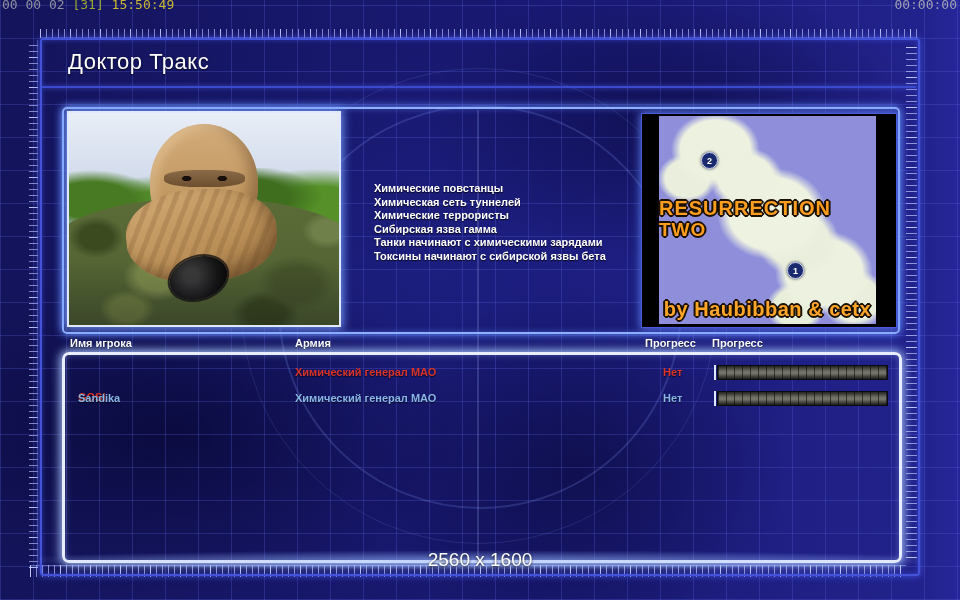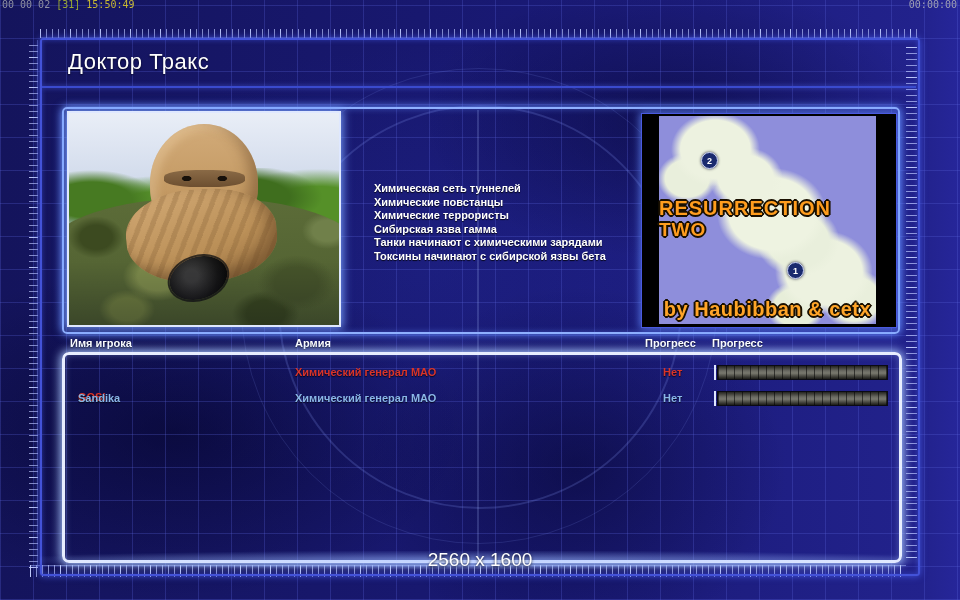--- a/index.html
+++ b/index.html
@@ -148,21 +148,21 @@
   .pbar::before{content:"";position:absolute;left:-4px;top:-1px;width:2px;height:15px;background:#dfe6ff;}
   .pb1{top:365px;} .pb2{top:391px;}
 
   
   .footer-band{position:absolute;left:40px;top:551px;width:878px;height:18px;
     background:radial-gradient(ellipse at 50% 50%, rgba(150,180,255,.55), rgba(150,180,255,.18) 55%, rgba(150,180,255,0) 78%);}
   .resolution{position:absolute;left:0;top:549px;width:100%;text-align:center;
     color:#ffffff;font-size:19px;text-shadow:0 1px 3px rgba(0,0,10,.85);}
 
   
-  .debug{position:absolute;top:1px;font-family:"DejaVu Sans Mono", monospace;font-size:10px;line-height:8px;}
+  .debug{position:absolute;top:1px;font-family:"DejaVu Sans Mono", monospace;font-size:13px;line-height:8px;}
   .debug-left{left:2px;}
   .debug-right{right:3px;color:#9fa0b4;}
   .seg-time{color:#8f90a2;} .seg-fps{color:#9aa832;} .seg-clock{color:#c8b832;}
 </style>
 </head>
 <body>
 
 <div id="screen">
   <div class="grid"></div>
 
@@ -186,22 +186,22 @@
     <div class="trees"></div>
     <div class="body-camo"></div>
     <div class="head-scarf"></div>
     <div class="eye-band"></div>
     <div class="scarf-wrap"></div>
     <div class="goggles"></div>
     <div class="portrait-shade"></div>
   </div>
 
   <div class="features">
+    <div>Химические повстанцы</div>
     <div>Химическая сеть туннелей</div>
-    <div>Химические повстанцы</div>
     <div>Химические террористы</div>
     <div>Сибирская язва гамма</div>
     <div>Танки начинают с химическими зарядами</div>
     <div>Токсины начинают с сибирской язвы бета</div>
   </div>
 
   <div class="map-panel">
     <div class="map-img">
       <div class="map-marker marker-2">2</div>
       <div class="map-marker marker-1">1</div>

